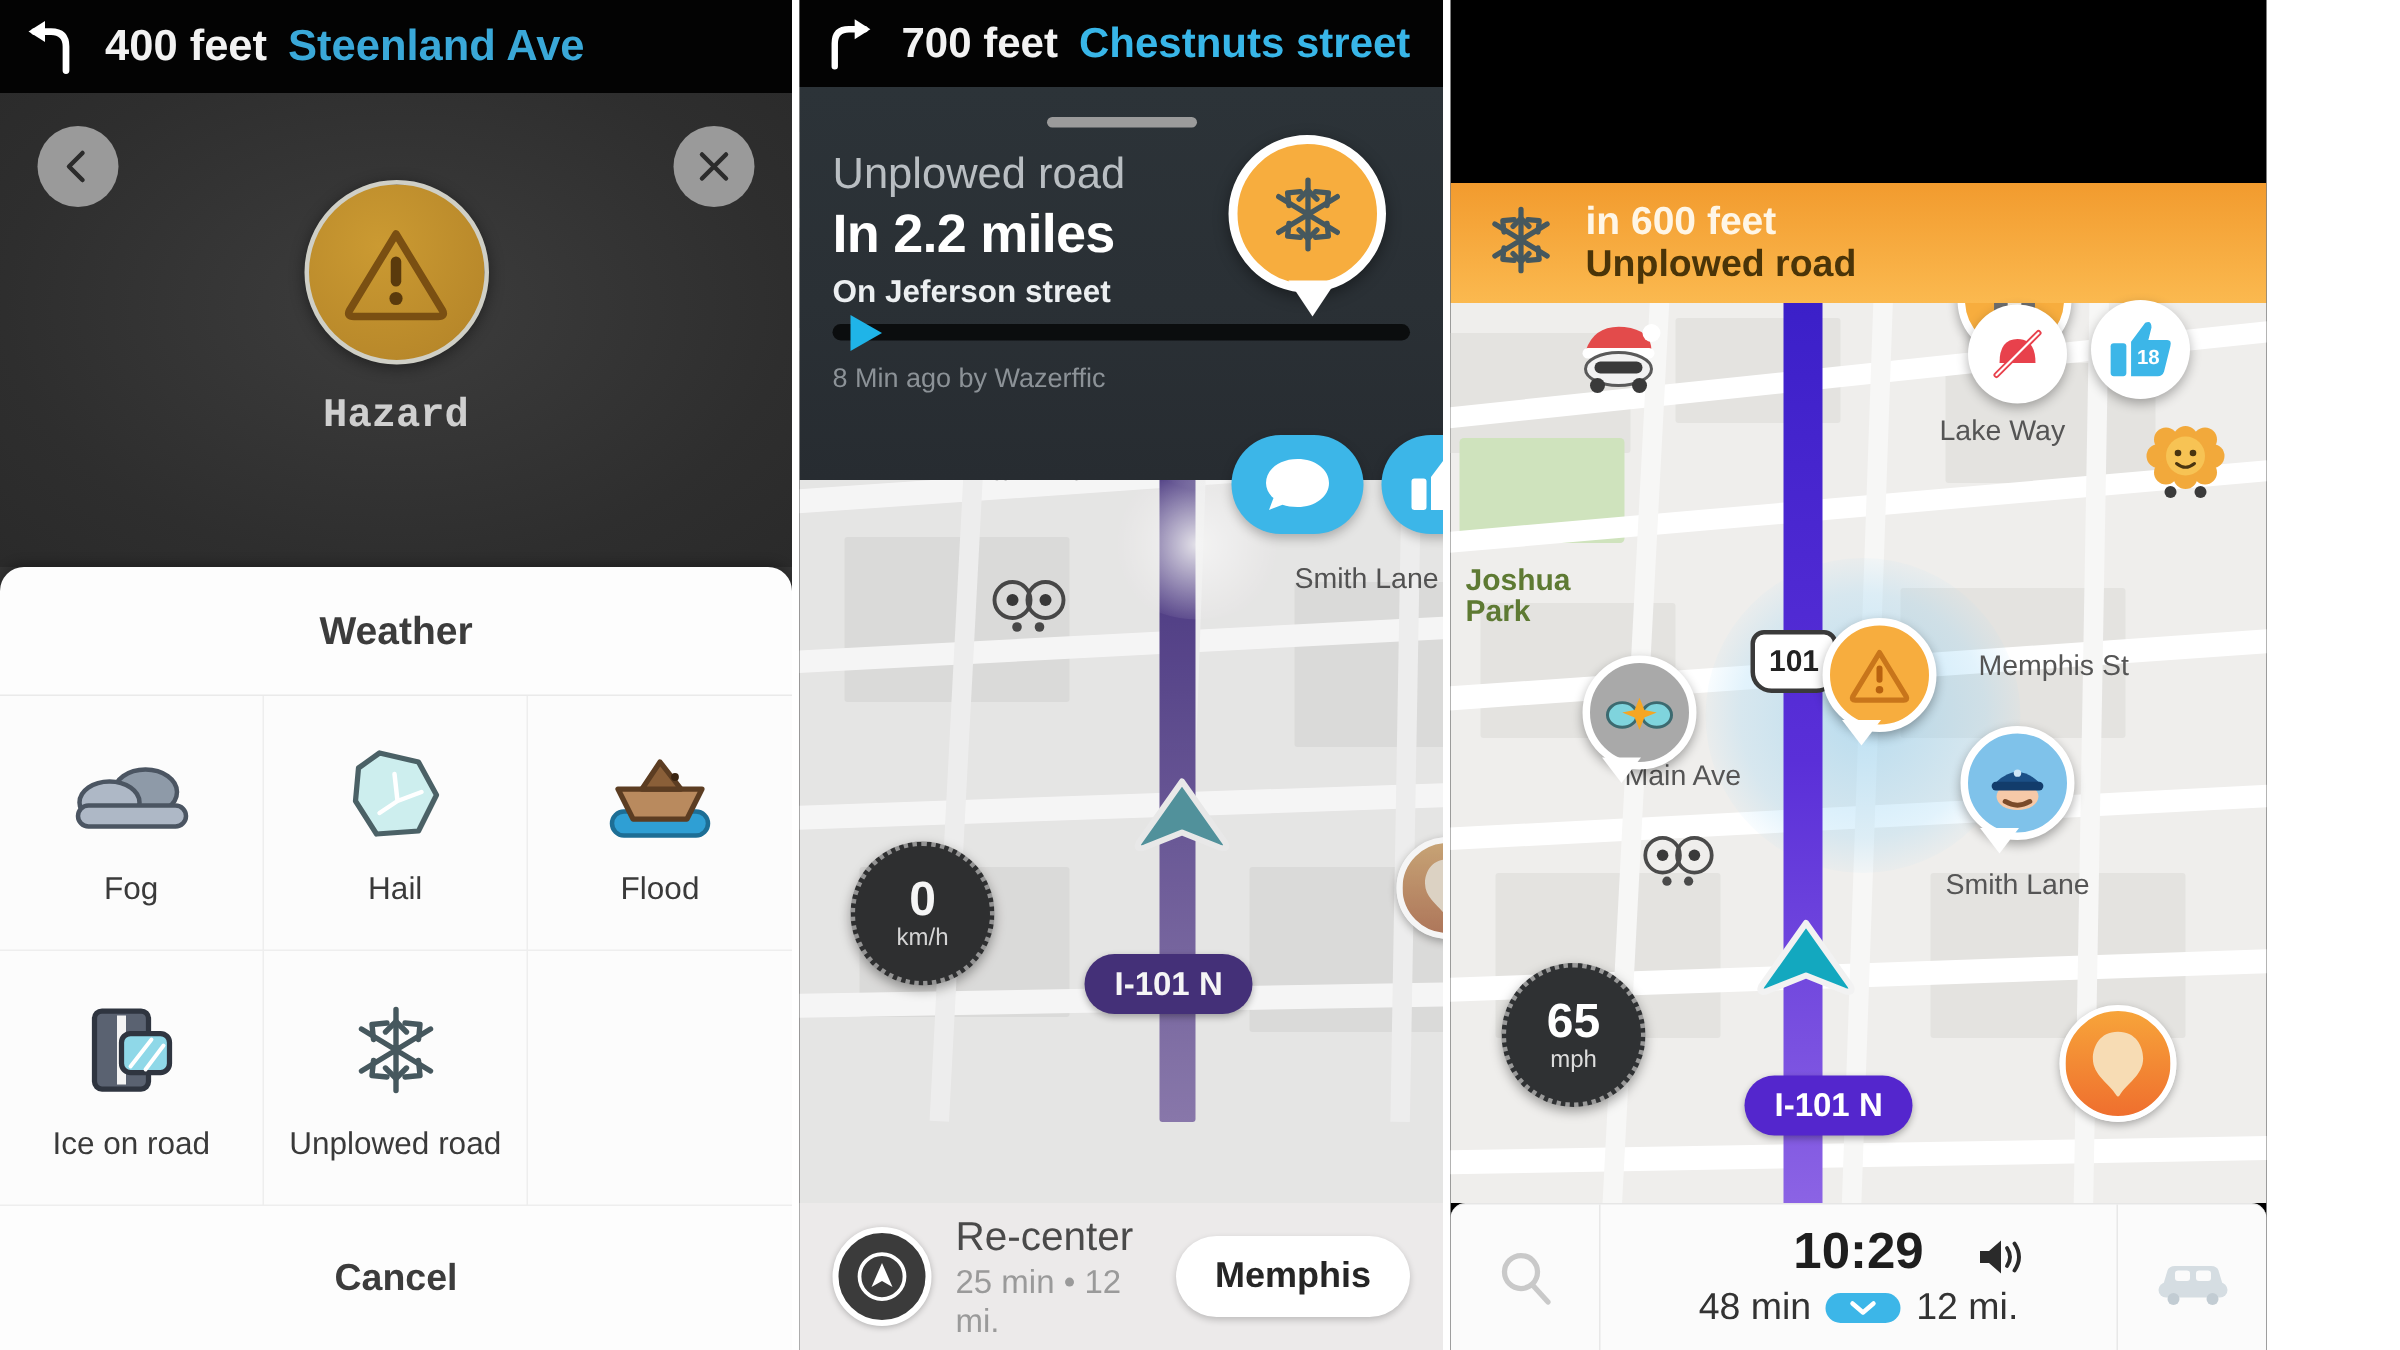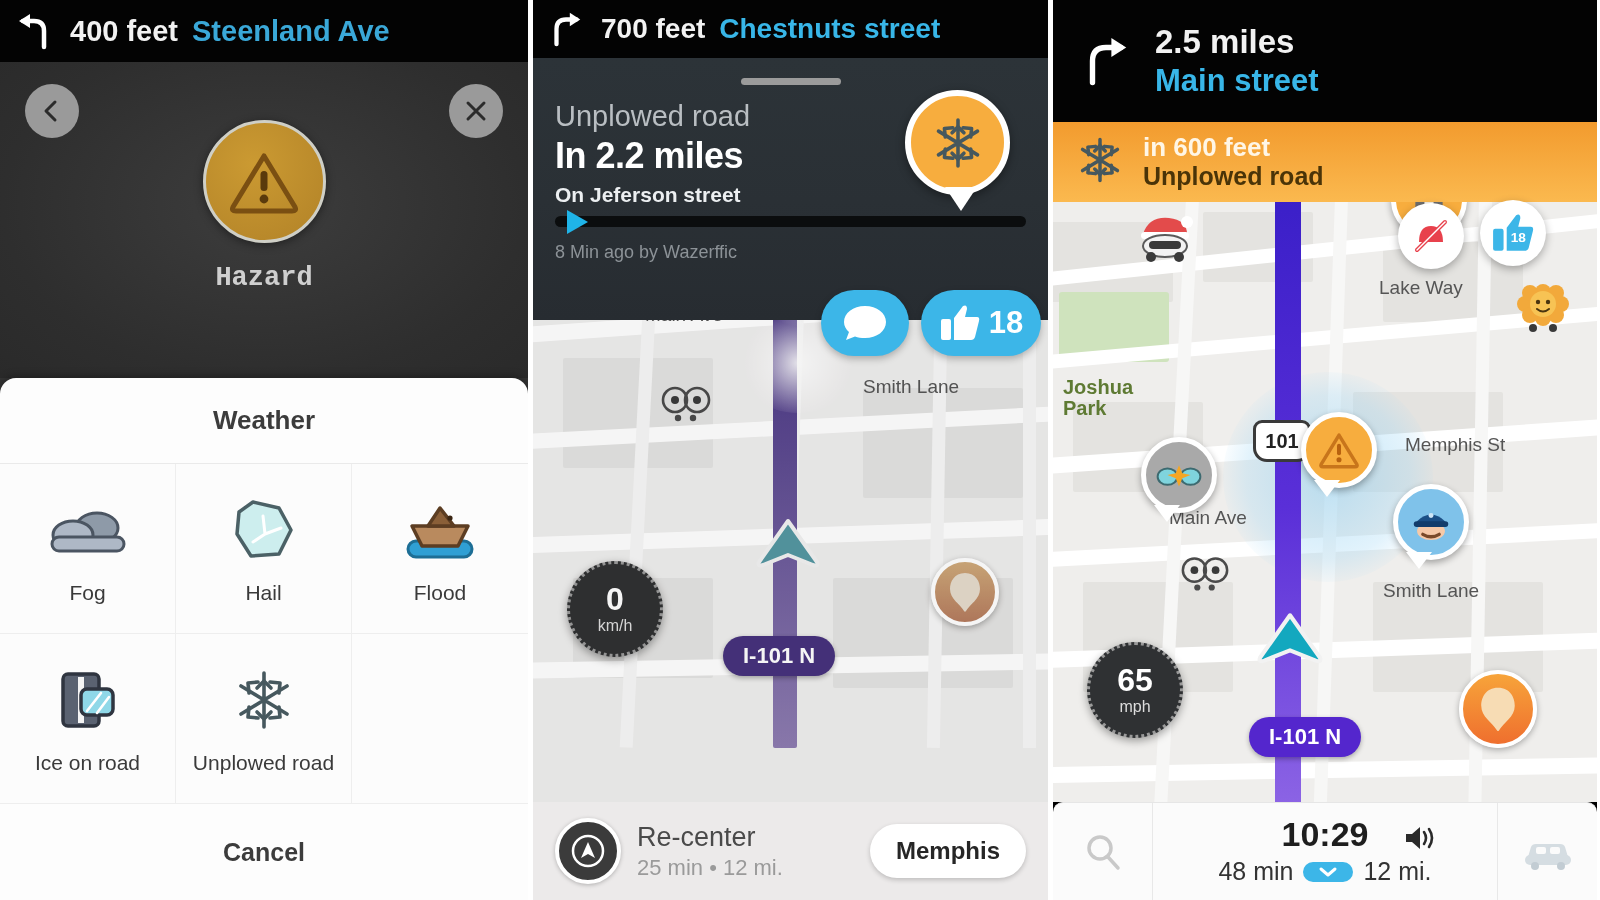--- a/index.html
+++ b/index.html
@@ -6,21 +6,21 @@
   html, body {
     width: 1600px; height: 900px;
     background: #ffffff;
     font-family: "Liberation Sans", sans-serif;
     overflow: hidden;
   }
   .screens { display: flex; width: 1600px; height: 900px; background: #ffffff; }
   .panel { position: relative; overflow: hidden; height: 900px; background: #000; }
   .p1 { width: 528px; }
   .gap { width: 5px; background: #ffffff; height: 900px; flex: 0 0 5px; }
-  .p2 { width: 515px; }
+  .p2 { width: 429px; }
   .p3 { width: 544px; }
 
   
   .navbar {
     background: #030303; color: #fff; display: flex; align-items: center;
     width: 100%;
   }
   .nav-arrow { flex: 0 0 auto; display: flex; align-items: center; justify-content: center; }
   .nav-text { display: flex; align-items: baseline; gap: 14px; }
   .nav-dist { font-weight: bold; color: #f2f2f2; }
@@ -510,32 +510,20 @@
         <span class="bb-title">Re-center</span>
         <span class="bb-sub">25 min • 12 mi.</span>
       </div>
       <div class="overview-btn">Memphis</div>
     </div>
   </div>
 
   <div class="gap"></div>
 
   <div class="panel p3">
-    <div class="navbar">
-      <span class="nav-arrow" style="margin-right:22px;">
-        <svg width="54" height="54" viewBox="0 0 40 40">
-          <path d="M10 36 L10 20 Q10 10 20 10 L31 10" stroke="#fff" stroke-width="4" fill="none" stroke-linecap="round"></path>
-          <path d="M24 3 L35 10 L24 17 Z" fill="#fff"></path>
-        </svg>
-      </span>
-      <span class="nav-text">
-        <span class="nav-dist">2.5 miles</span>
-        <span class="nav-street">Main street</span>
-      </span>
-    </div>
 
     <div class="orange-banner">
       <span>
         <svg width="50" height="50" viewBox="0 0 66 66">
           <g stroke="#46585e" stroke-width="4.6" stroke-linecap="round" fill="none">
             <path d="M33 6 V60 M10 19 L56 47 M56 19 L10 47"></path>
             <path d="M33 14 L26 21 M33 14 L40 21 M33 52 L26 45 M33 52 L40 45"></path>
             <path d="M17 16 L18 26 M17 16 L27 15 M49 50 L48 40 M49 50 L39 51"></path>
             <path d="M49 16 L48 26 M49 16 L39 15 M17 50 L18 40 M17 50 L27 51"></path>
           </g>

